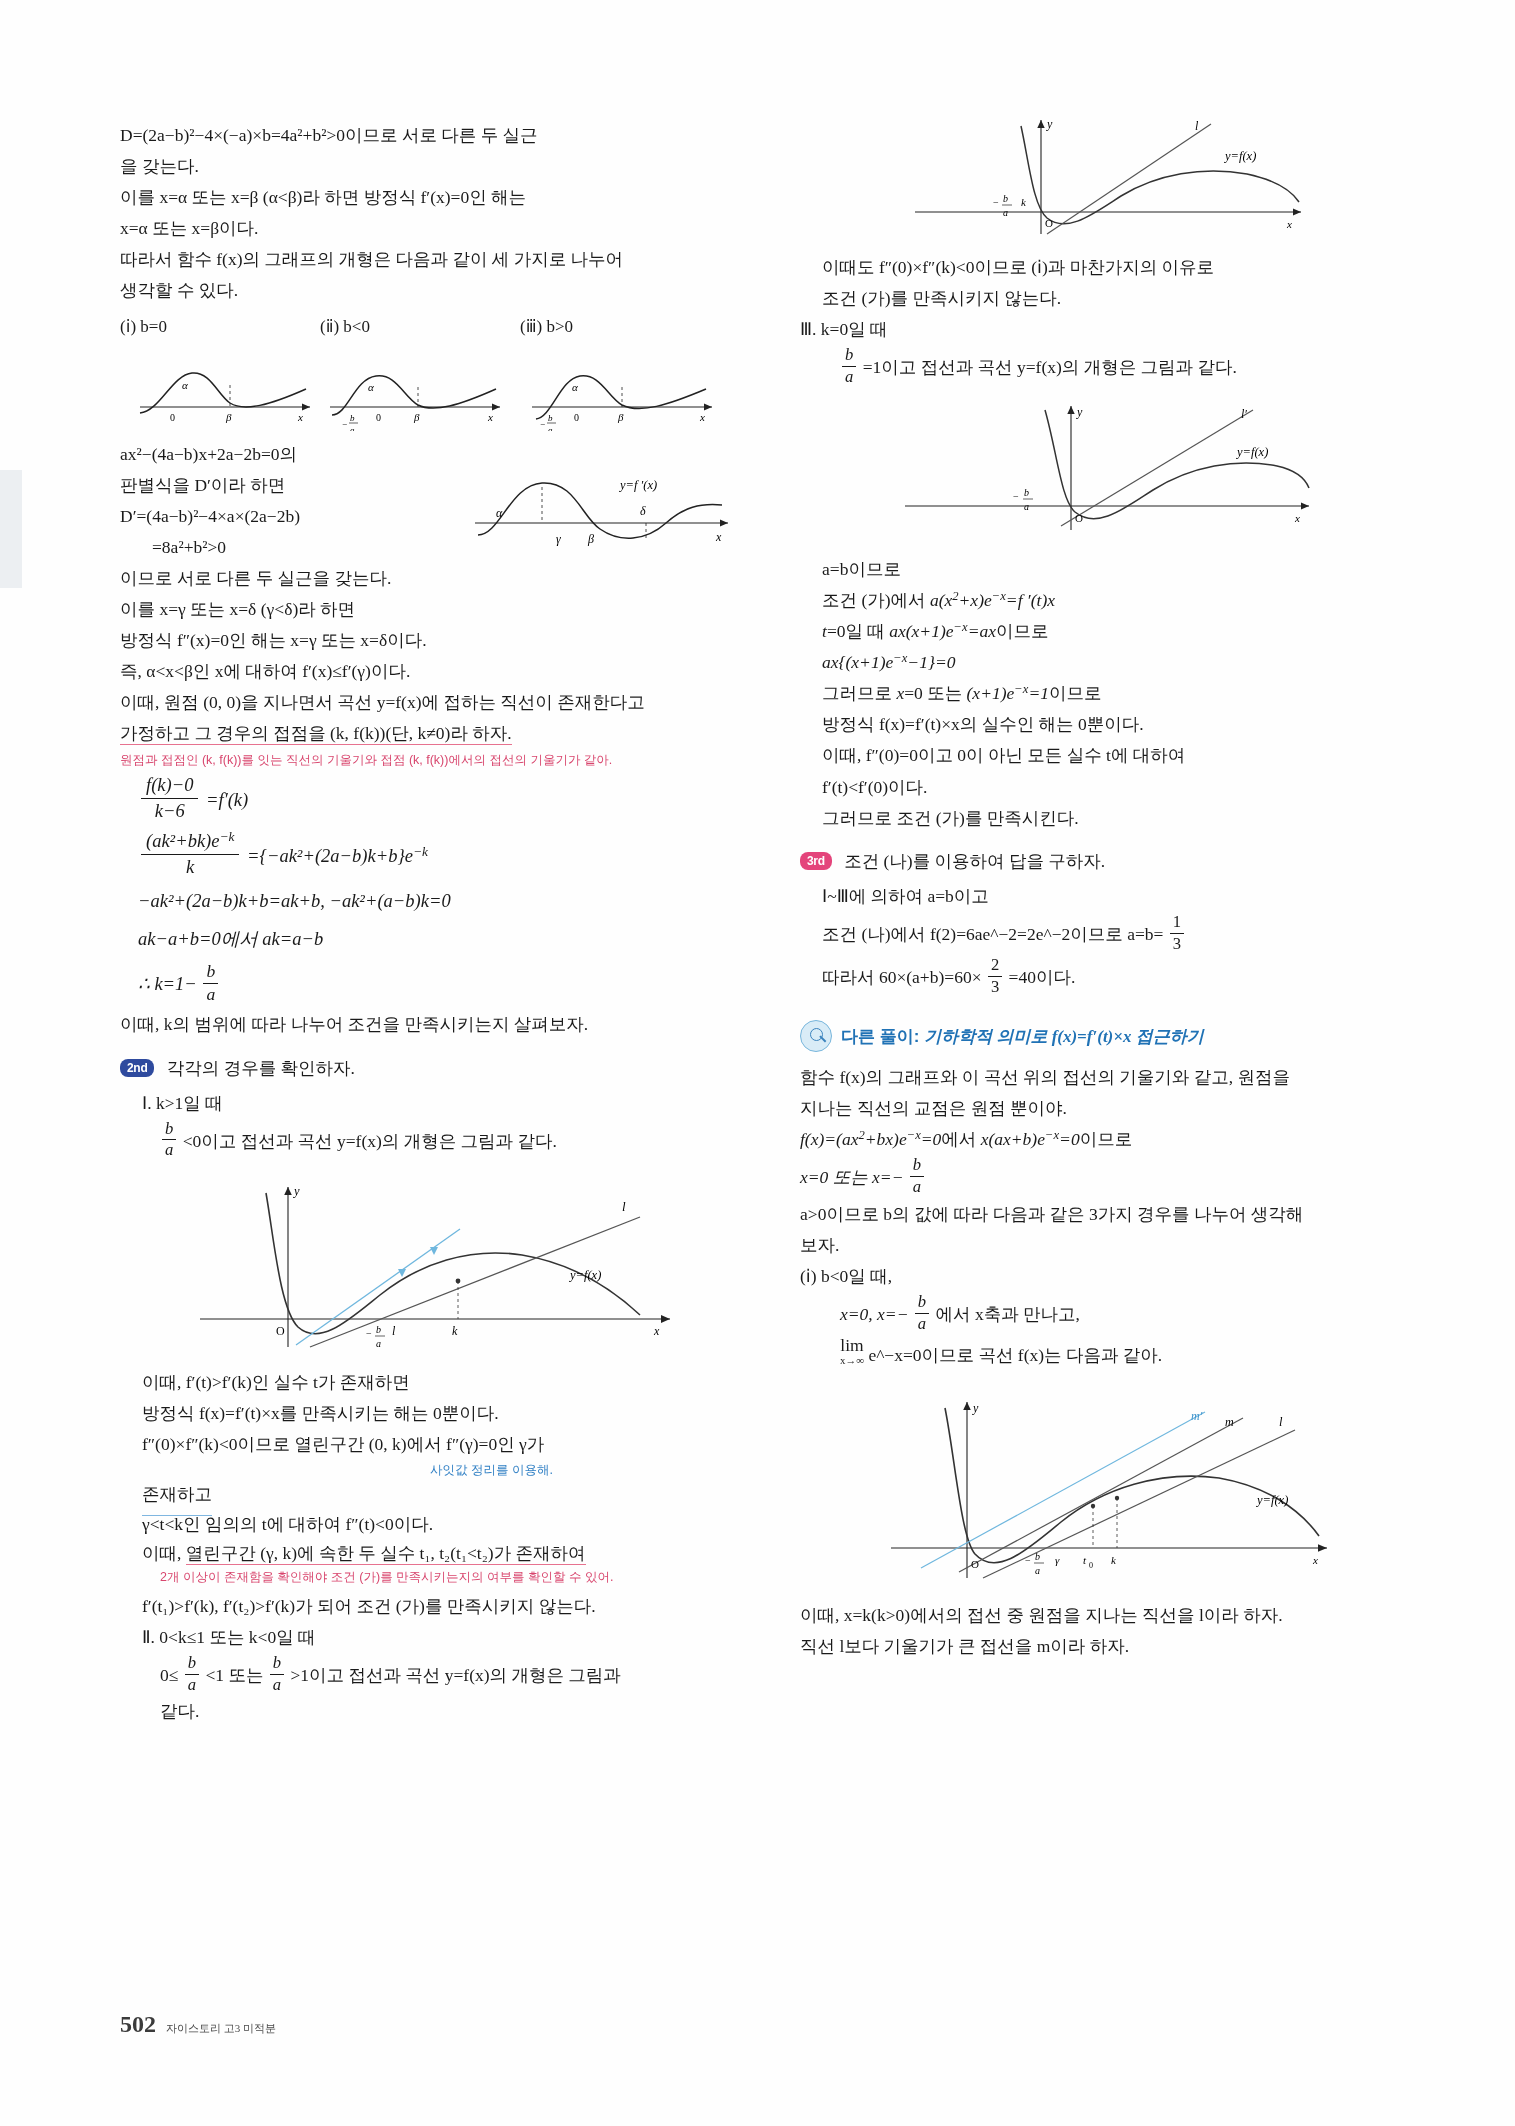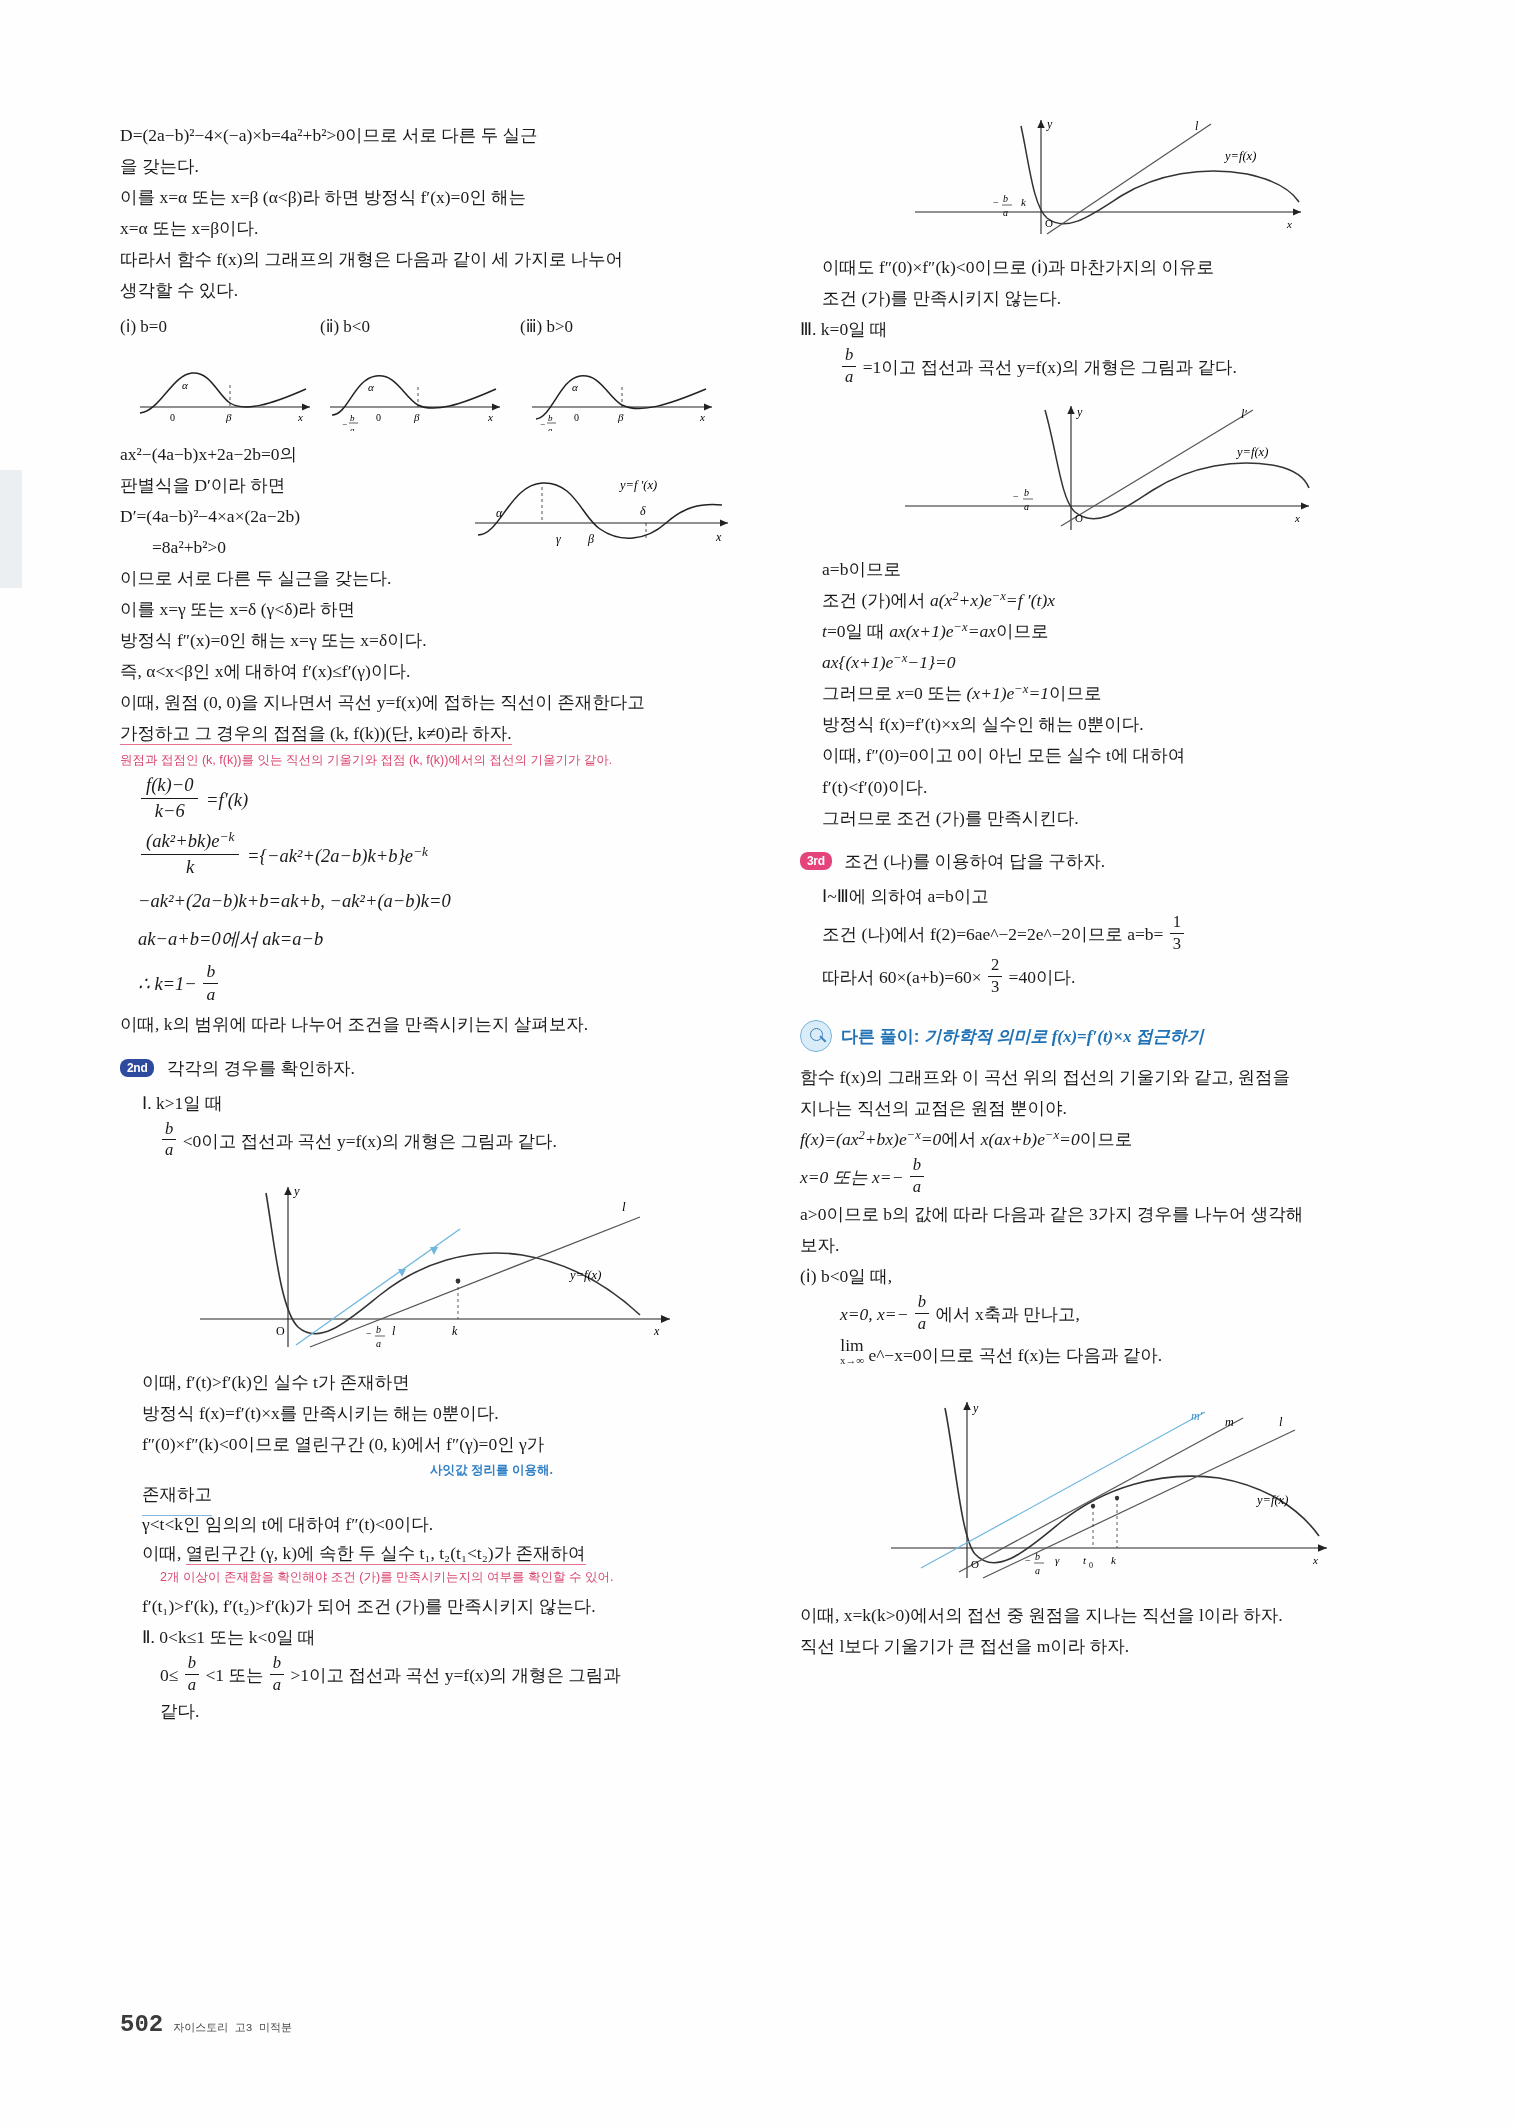--- a/index.html
+++ b/index.html
@@ -181,21 +181,21 @@
     display: flex;
     font-size: 17px;
     margin: 10px 0 0 0;
   }
   .cases-row > div { width: 200px; }
 
   .footer {
     position: absolute;
     left: 120px;
     bottom: 88px;
-    font-family: Liberation Mono, monospace;
+    font-family: Liberation Serif, serif;
     display: flex;
     align-items: baseline;
     gap: 10px;
     text-align: center;
   }
   .footer .pgnum {
     font-size: 24px;
     font-weight: bold;
     color: #3b3b3b;
   }
@@ -383,21 +383,21 @@
         <text x="206" y="178" font-size="10" font-style="italic" font-family="Liberation Serif, serif">a</text>
         <text x="222" y="166" font-size="12" font-style="italic" font-family="Liberation Serif, serif">l</text>
         <text x="282" y="166" font-size="12" font-style="italic" font-family="Liberation Serif, serif">k</text>
         <text x="484" y="166" font-size="12" font-style="italic" font-family="Liberation Serif, serif">x</text>
         <text x="400" y="110" font-size="12.5" font-style="italic" font-family="Liberation Serif, serif">y=f(x)</text>
       </svg>
 
       <p class="ln indent1">이때, f′(t)&gt;f′(k)인 실수 t가 존재하면</p>
       <p class="ln indent1">방정식 f(x)=f′(t)×x를 만족시키는 해는 0뿐이다.</p>
       <p class="ln indent1">f″(0)×f″(k)&lt;0이므로 열린구간 (0, k)에서 f″(γ)=0인 γ가</p>
-      <p class="note-blue" style="margin-left:310px;font-weight:bold;">사잇값 정리를 이용해.</p>
+      <p class="note-blue" style="margin-left:310px;">사잇값 정리를 이용해.</p>
       <p class="ln indent1 tight">
         <span class="underline-blue">존재하고</span>
       </p>
       <p class="ln indent1">γ&lt;t&lt;k인 임의의 t에 대하여 f″(t)&lt;0이다.</p>
       <p class="ln indent1 tight">
         <span>이때, </span><span class="underline-red">열린구간 (γ, k)에 속한 두 실수 t₁, t₂(t₁&lt;t₂)가 존재하여</span>
       </p>
       <p class="note-red" style="margin-left:40px;">2개 이상이 존재함을 확인해야 조건 (가)를 만족시키는지의 여부를 확인할 수 있어.</p>
       <p class="ln indent1">f′(t₁)&gt;f′(k), f′(t₂)&gt;f′(k)가 되어 조건 (가)를 만족시키지 않는다.</p>
 

